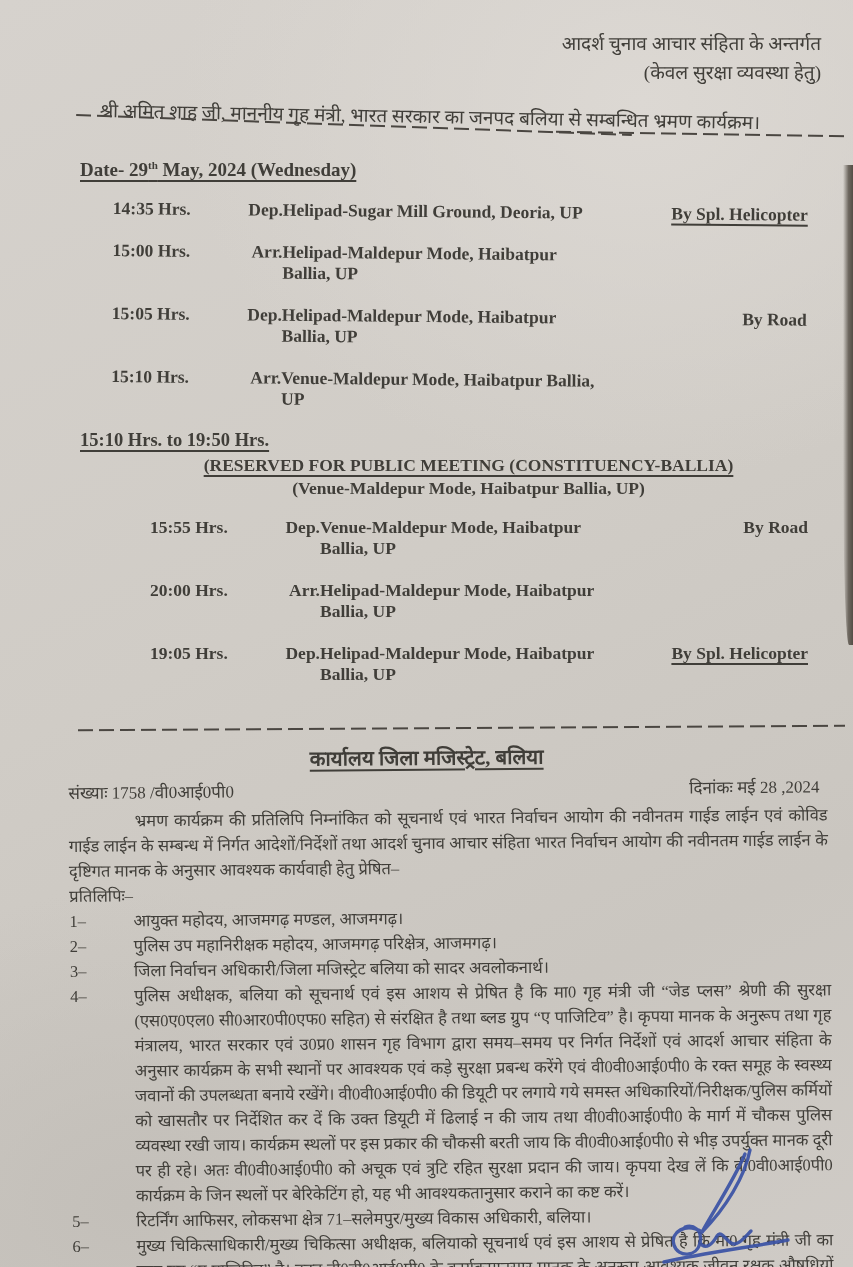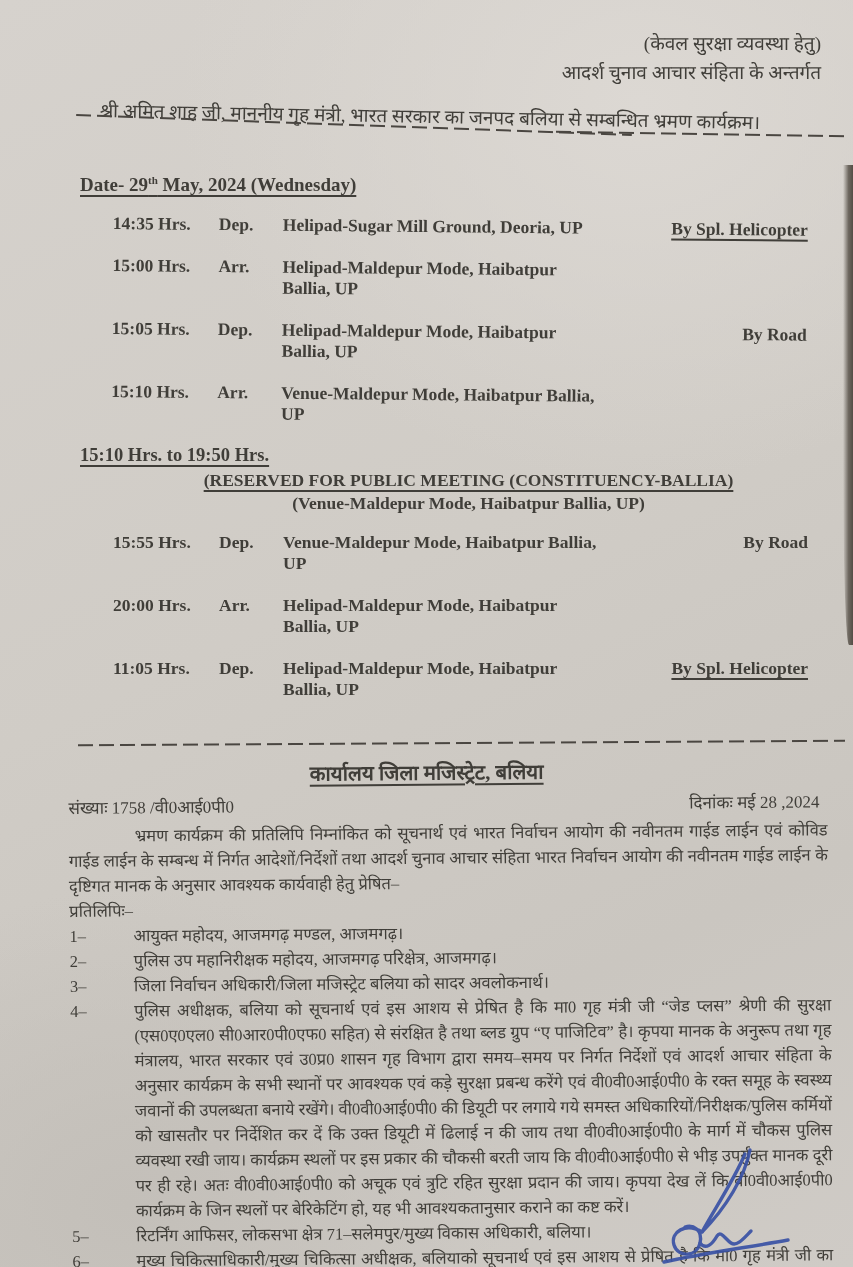--- a/index.html
+++ b/index.html
@@ -15,33 +15,33 @@
   .edge-shadow{position:absolute;right:0;top:165px;width:10px;height:480px;
     background:linear-gradient(to left,#534d45 0%,#6e6860 45%,rgba(110,104,96,0) 100%);
     border-radius:0 0 0 60%/0 0 0 40%;}
   .u{text-decoration:underline;text-underline-offset:4px;text-decoration-thickness:1.5px;}
   .dash{height:2px;background:repeating-linear-gradient(90deg,#4a4641 0 15px,rgba(0,0,0,0) 15px 21px);}
   .hdr-right{padding:30px 32px 0 0;text-align:right;font-size:19px;line-height:1.5;font-weight:500;}
   .title{margin:10px 0 0 100px;width:746px;font-size:19px;font-weight:500;
     transform:rotate(1.05deg);transform-origin:left top;}
   .tl1{position:absolute;left:76px;top:124px;width:556px;transform:rotate(2.05deg);}
   .tl2{position:absolute;left:556px;top:133px;width:292px;transform:rotate(0.85deg);}
-  .date-h{margin:51px 0 0 80px;font-size:19px;font-weight:700;display:inline-block;}
+  .date-h{margin:36px 0 0 80px;font-size:19px;font-weight:700;display:inline-block;}
   .itin{margin-top:16px;}
   .itin .row{display:flex;align-items:baseline;margin:0 45px 21px 113px;font-size:17.5px;font-weight:600;}
   .c-time{width:106px;flex:none;}
-  .c-type{width:64px;flex:none;}
+  .c-type{width:64px;flex:none;text-align:right;}
   .c-place{flex:1;}
   .c-mode{width:208px;flex:none;text-align:right;white-space:nowrap;}
   .itin.leg1{transform:rotate(0.55deg);transform-origin:left top;}
   .reserved{margin-top:4px;}
   .res-time{margin:2px 0 4px 80px;font-size:18.5px;font-weight:700;display:inline-block;}
   .res-l1{text-align:center;font-size:17.5px;font-weight:700;transform:translateX(42px);}
   .res-l2{text-align:center;font-size:17.5px;font-weight:600;transform:translateX(42px);margin-top:2px;}
-  .itin.leg2{margin-top:18px;}
+  .itin.leg2{margin-top:18px;padding-left:37px;}
   .sep{margin:42px 0 0 78px;width:767px;transform:rotate(-0.35deg);}
   .letter{margin-top:20px;font-size:16.5px;line-height:25px;font-weight:500;
     transform:rotate(-0.5deg);transform-origin:60px top;}
   .office-title{text-align:center;font-size:20.5px;font-weight:600;}
   .refline{display:flex;justify-content:space-between;margin:7px 34px 0 68px;font-size:17px;}
   .body-para{margin:3px 26px 0 68px;text-indent:66px;text-align:justify;}
   .copy-label{margin-left:68px;}
   .copies .copy-item{display:flex;margin:0 24px 0 68px;}
   .copies .num{width:64px;flex:none;}
   .copies .txt{flex:1;text-align:justify;}
@@ -49,22 +49,22 @@
   .signature{position:absolute;left:598px;top:1146px;}
 </style>
 </head>
 <body>
 
 <div class="page">
 
   <div class="edge-shadow"></div>
 
   <div class="hdr-right">
+    <div>आदर्श चुनाव आचार संहिता के अन्तर्गत</div>
     <div>(केवल सुरक्षा व्यवस्था हेतु)</div>
-    <div>आदर्श चुनाव आचार संहिता के अन्तर्गत</div>
   </div>
 
   <div class="title">श्री अमित शाह जी, माननीय गृह मंत्री, भारत सरकार का जनपद बलिया से सम्बन्धित भ्रमण कार्यक्रम।</div>
   <div class="dash tl1"></div>
   <div class="dash tl2"></div>
 
   <div>
     <div class="date-h u"><span>Date- 29</span><sup>th</sup><span> May, 2024 (Wednesday)</span></div>
   </div>
 
@@ -115,21 +115,21 @@
       </div>
 
       <div class="row">
         <span class="c-time">20:00 Hrs.</span>
         <span class="c-type">Arr.</span>
         <span class="c-place">Helipad-Maldepur Mode, Haibatpur Ballia, UP</span>
         <span class="c-mode"></span>
       </div>
 
       <div class="row">
-        <span class="c-time">11:05 Hrs.</span>
+        <span class="c-time">19:05 Hrs.</span>
         <span class="c-type">Dep.</span>
         <span class="c-place">Helipad-Maldepur Mode, Haibatpur Ballia, UP</span>
         <span class="c-mode u">By Spl. Helicopter</span>
       </div>
     </div>
 
   <div class="dash sep"></div>
 
   <div class="letter">
     <div class="office-title u">कार्यालय जिला मजिस्ट्रेट, बलिया</div>

